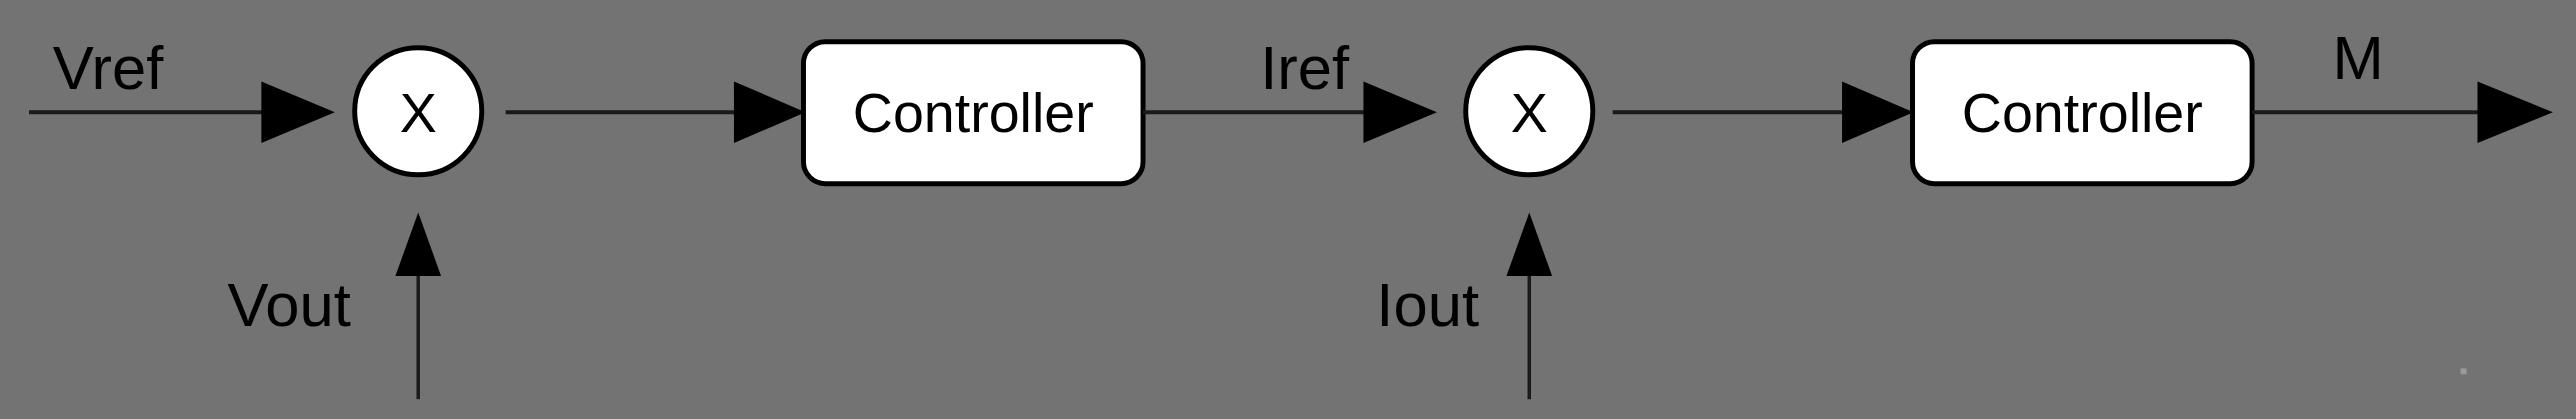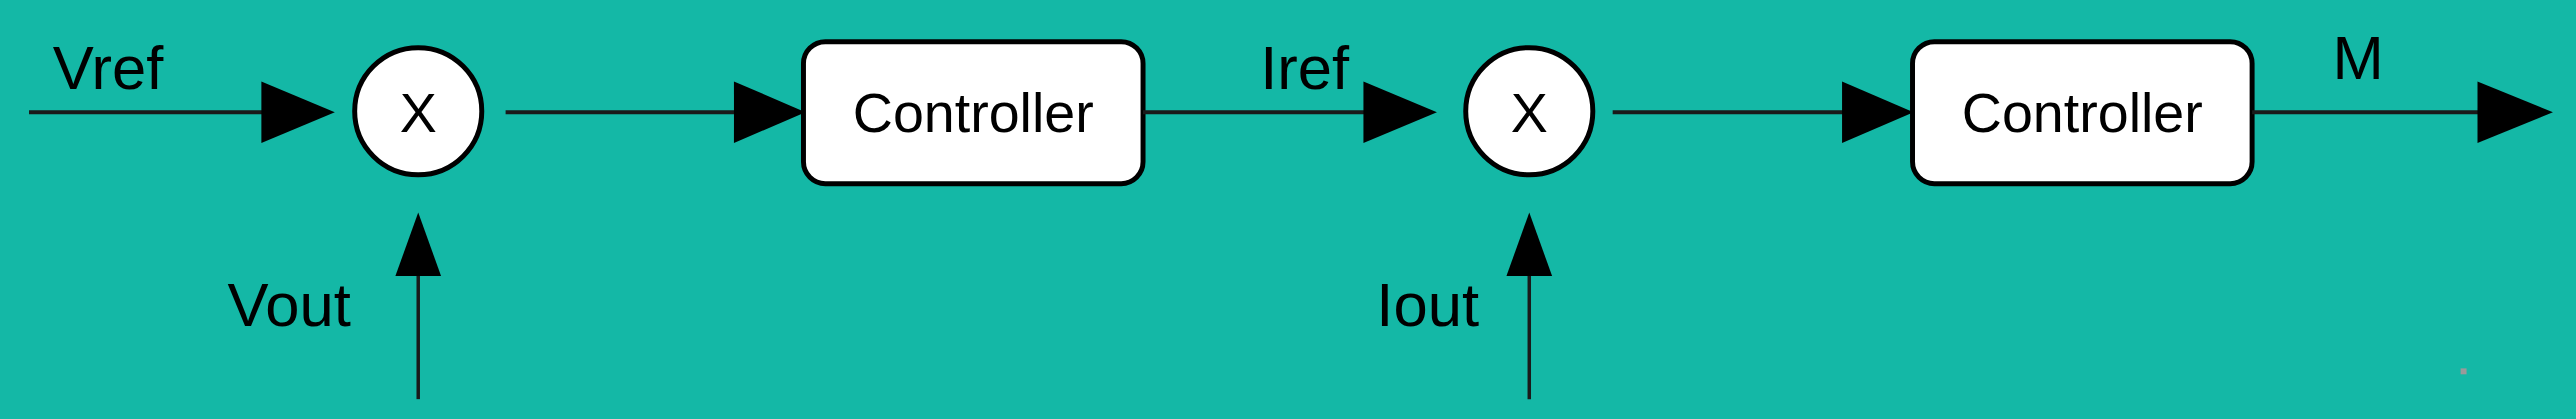--- a/index.html
+++ b/index.html
@@ -5,21 +5,21 @@
 <style>
   html, body {
     margin: 0;
     padding: 0;
     background: #ffffff;
   }
   #canvas {
     position: relative;
     width: 2576px;
     height: 419px;
-    background: #14b8a6;
+    background: #737373;
     overflow: hidden;
     font-family: "Liberation Sans", sans-serif;
   }
   #diagram-svg {
     position: absolute;
     top: 0;
     left: 0;
     width: 2576px;
     height: 419px;
     display: block;

